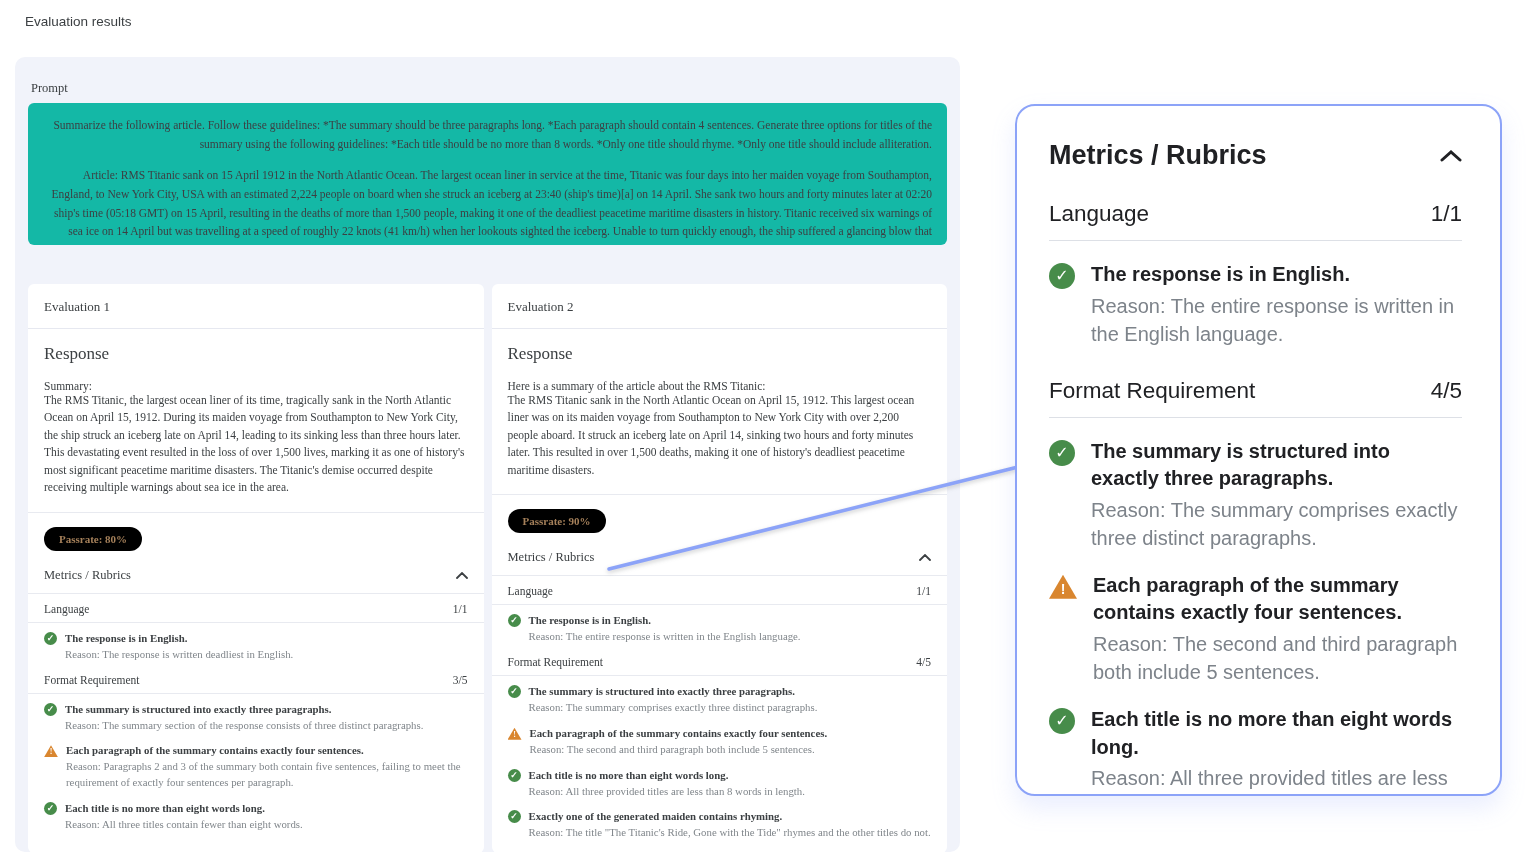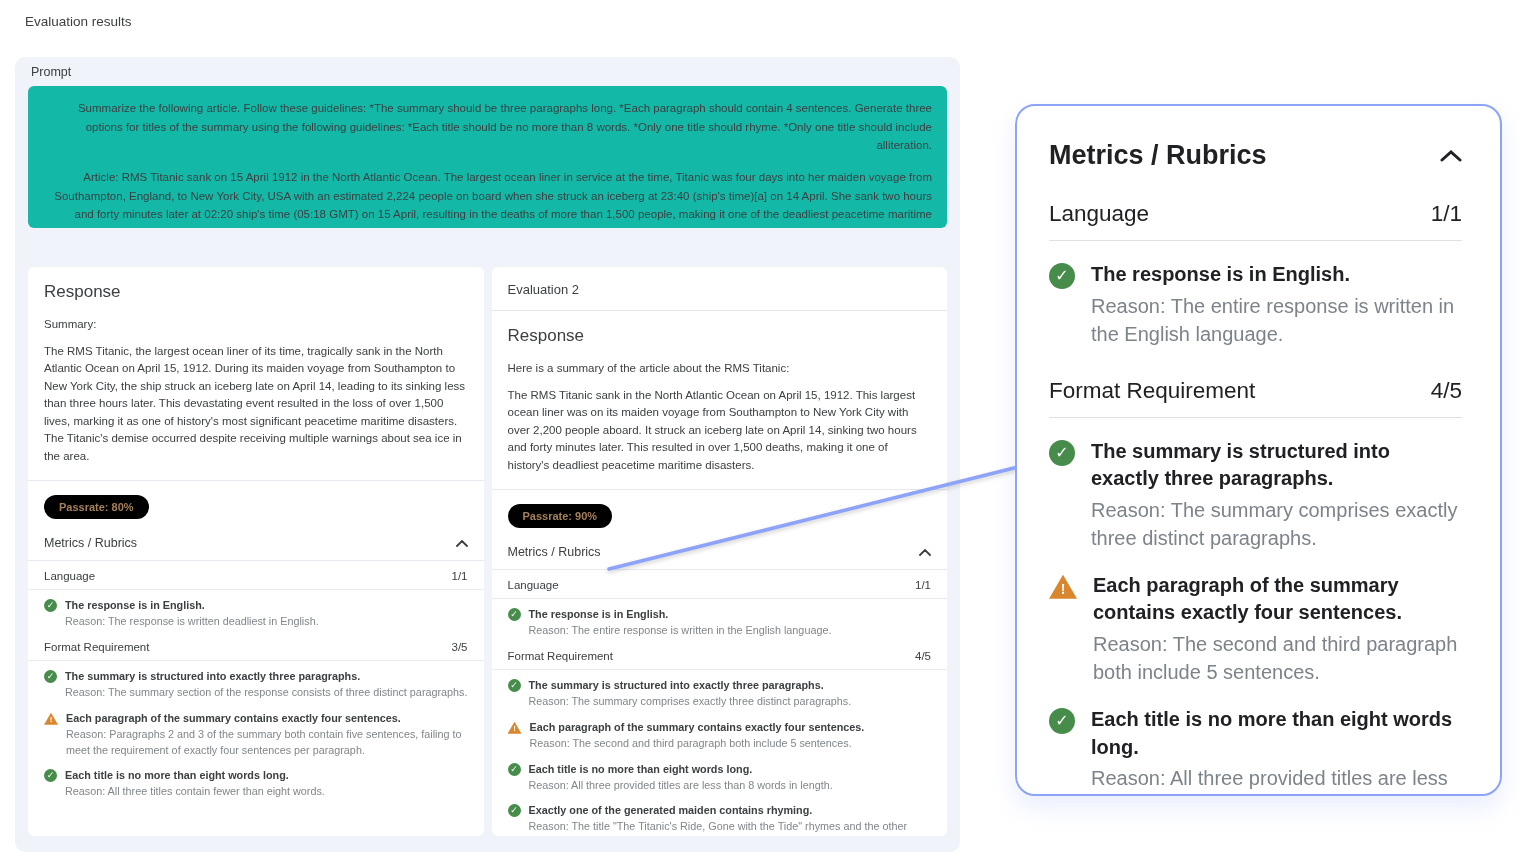--- a/index.html
+++ b/index.html
@@ -6,34 +6,34 @@
   body{
     width:1532px;height:862px;position:relative;overflow:hidden;
     background:#ffffff;color:#3c4043;
     font-family:"Liberation Sans","DejaVu Sans",sans-serif;
   }
   .page-title{position:absolute;left:25px;top:14px;font-size:13.5px;color:#3c4043;}
 
   
   .results{position:absolute;left:15px;top:57px;width:945px;height:795px;
     background:#f1f3fa;border-radius:10px;overflow:hidden;z-index:1;}
-  .results-inner{padding:8px 13px 0 13px;}
+  .results-inner{padding:24px 13px 0 13px;font-family:Liberation Serif, serif;}
   .prompt-label{font-size:12.5px;margin:0 0 7px 3px;color:#3c4043;}
   .prompt-card{background:#14b8a6;border-radius:6px;padding:13px 15px;height:116px;overflow:hidden;
     font-size:11.5px;line-height:1.62;color:#3c4043;text-align:right;}
   .prompt-card p{margin:0 0 13px 0;}
 
   .cards-row{display:flex;gap:8px;margin-top:39px;height:569px;}
   .eval-card{background:#fff;border-radius:6px;flex:1;height:100%;overflow:hidden;}
   .card-header{display:flex;justify-content:space-between;align-items:center;
     padding:15px 16px 13px;border-bottom:1px solid #e6e8f0;font-size:13px;color:#3c4043;}
   .px{padding-left:16px;padding-right:16px;}
   .response-label{font-size:17px;margin-top:15px;}
   .intro{font-size:11.5px;margin-top:16px;}
-  .summary{font-size:11.5px;line-height:1.52;margin-top:13px;color:#3c4043;}
+  .summary{font-size:11.5px;line-height:1.52;color:#3c4043;}
   .sep{border-top:1px solid #e8eaf0;margin-top:15px;}
   .passrate{display:inline-block;margin:14px 16px 0;background:#000000;color:#a5805a;
     font-weight:bold;font-size:11px;padding:6px 15px;border-radius:14px;}
   .metrics-header{display:flex;justify-content:space-between;align-items:center;margin-top:17px;
     font-size:12.5px;color:#3c4043;padding:0 16px 10px;border-bottom:1px solid #e8eaf0;cursor:pointer;}
   .section-header{display:flex;justify-content:space-between;font-size:11.5px;color:#3c4043;
     padding:9px 16px 7px;border-bottom:1px solid #e8eaf0;}
   .rubric{display:flex;gap:8px;padding:8px 16px 2px;align-items:flex-start;}
   .rubric-title{font-size:10.8px;font-weight:bold;color:#3c4043;line-height:1.4;}
   .rubric-reason{font-size:10.8px;color:#80868b;line-height:1.45;margin-top:1px;}
@@ -73,20 +73,23 @@
   <div class="results-inner">
     <div class="prompt-label">Prompt</div>
     <div class="prompt-card">
       <p>Summarize the following article. Follow these guidelines: *The summary should be three paragraphs long. *Each paragraph should contain 4 sentences. Generate three options for titles of the summary using the following guidelines: *Each title should be no more than 8 words. *Only one title should rhyme. *Only one title should include alliteration.</p>
       <p>Article: RMS Titanic sank on 15 April 1912 in the North Atlantic Ocean. The largest ocean liner in service at the time, Titanic was four days into her maiden voyage from Southampton, England, to New York City, USA with an estimated 2,224 people on board when she struck an iceberg at 23:40 (ship's time)[a] on 14 April. She sank two hours and forty minutes later at 02:20 ship's time (05:18 GMT) on 15 April, resulting in the deaths of more than 1,500 people, making it one of the deadliest peacetime maritime disasters in history. Titanic received six warnings of sea ice on 14 April but was travelling at a speed of roughly 22 knots (41 km/h) when her lookouts sighted the iceberg. Unable to turn quickly enough, the ship suffered a glancing blow that buckled the steel plates covering her starboard side and opened six of her sixteen compartments to the sea. Titanic had been</p>
     </div>
 
     <div class="cards-row">
 
       <div class="eval-card">
+        <div class="card-header">
+          <span>Evaluation 1</span>
+        </div>
         <div class="response-label px">Response</div>
         <div class="intro px">Summary:</div>
         <div class="summary px">The RMS Titanic, the largest ocean liner of its time, tragically sank in the North Atlantic Ocean on April 15, 1912. During its maiden voyage from Southampton to New York City, the ship struck an iceberg late on April 14, leading to its sinking less than three hours later. This devastating event resulted in the loss of over 1,500 lives, marking it as one of history's most significant peacetime maritime disasters. The Titanic's demise occurred despite receiving multiple warnings about sea ice in the area.</div>
         <div class="sep"></div>
         <span class="passrate">Passrate: 80%</span>
         <div class="metrics-header">
           <span>Metrics / Rubrics</span>
           <span class="chev">
             <svg width="12" height="7" viewBox="0 0 12 7">
                 <polyline points="1,6 6,1 11,6" stroke="#3c4043" stroke-width="1.8" fill="none" stroke-linecap="round"></polyline>

